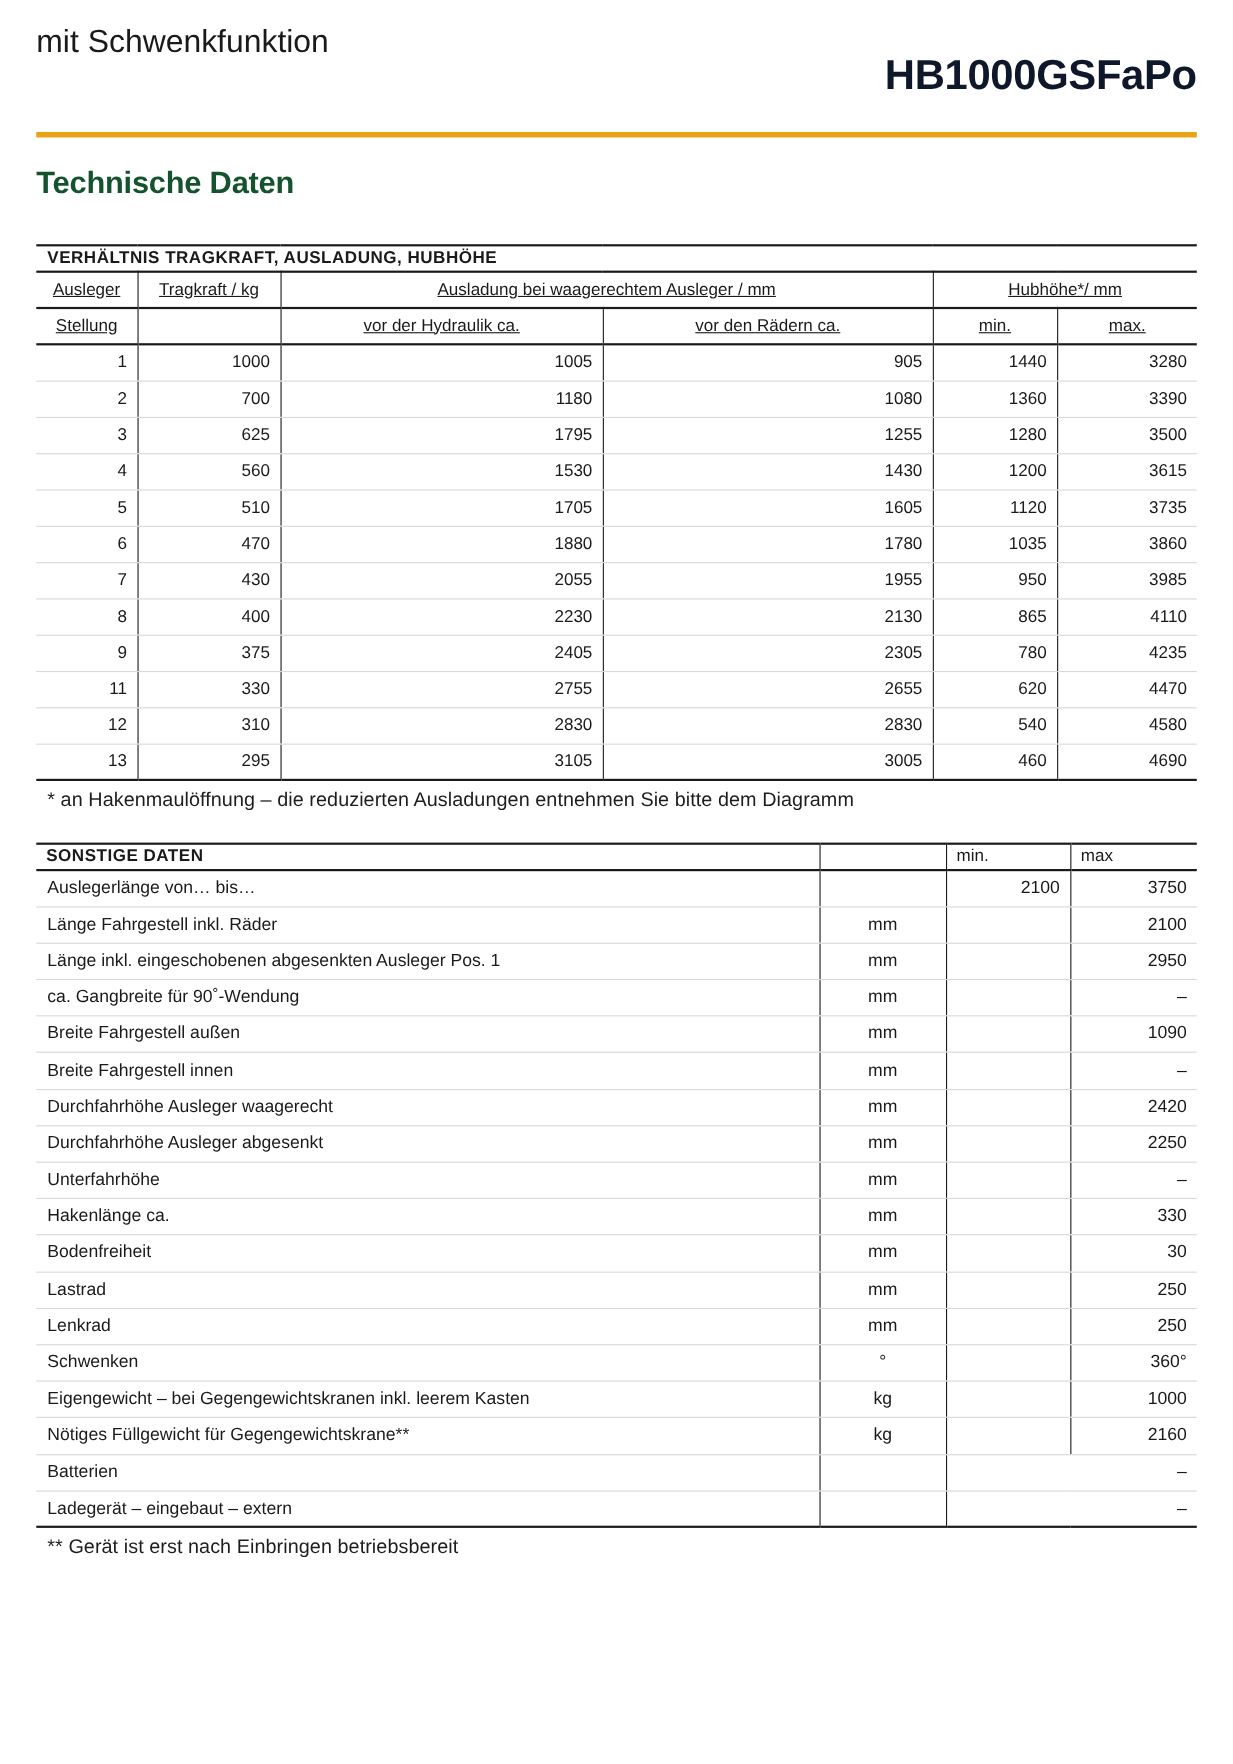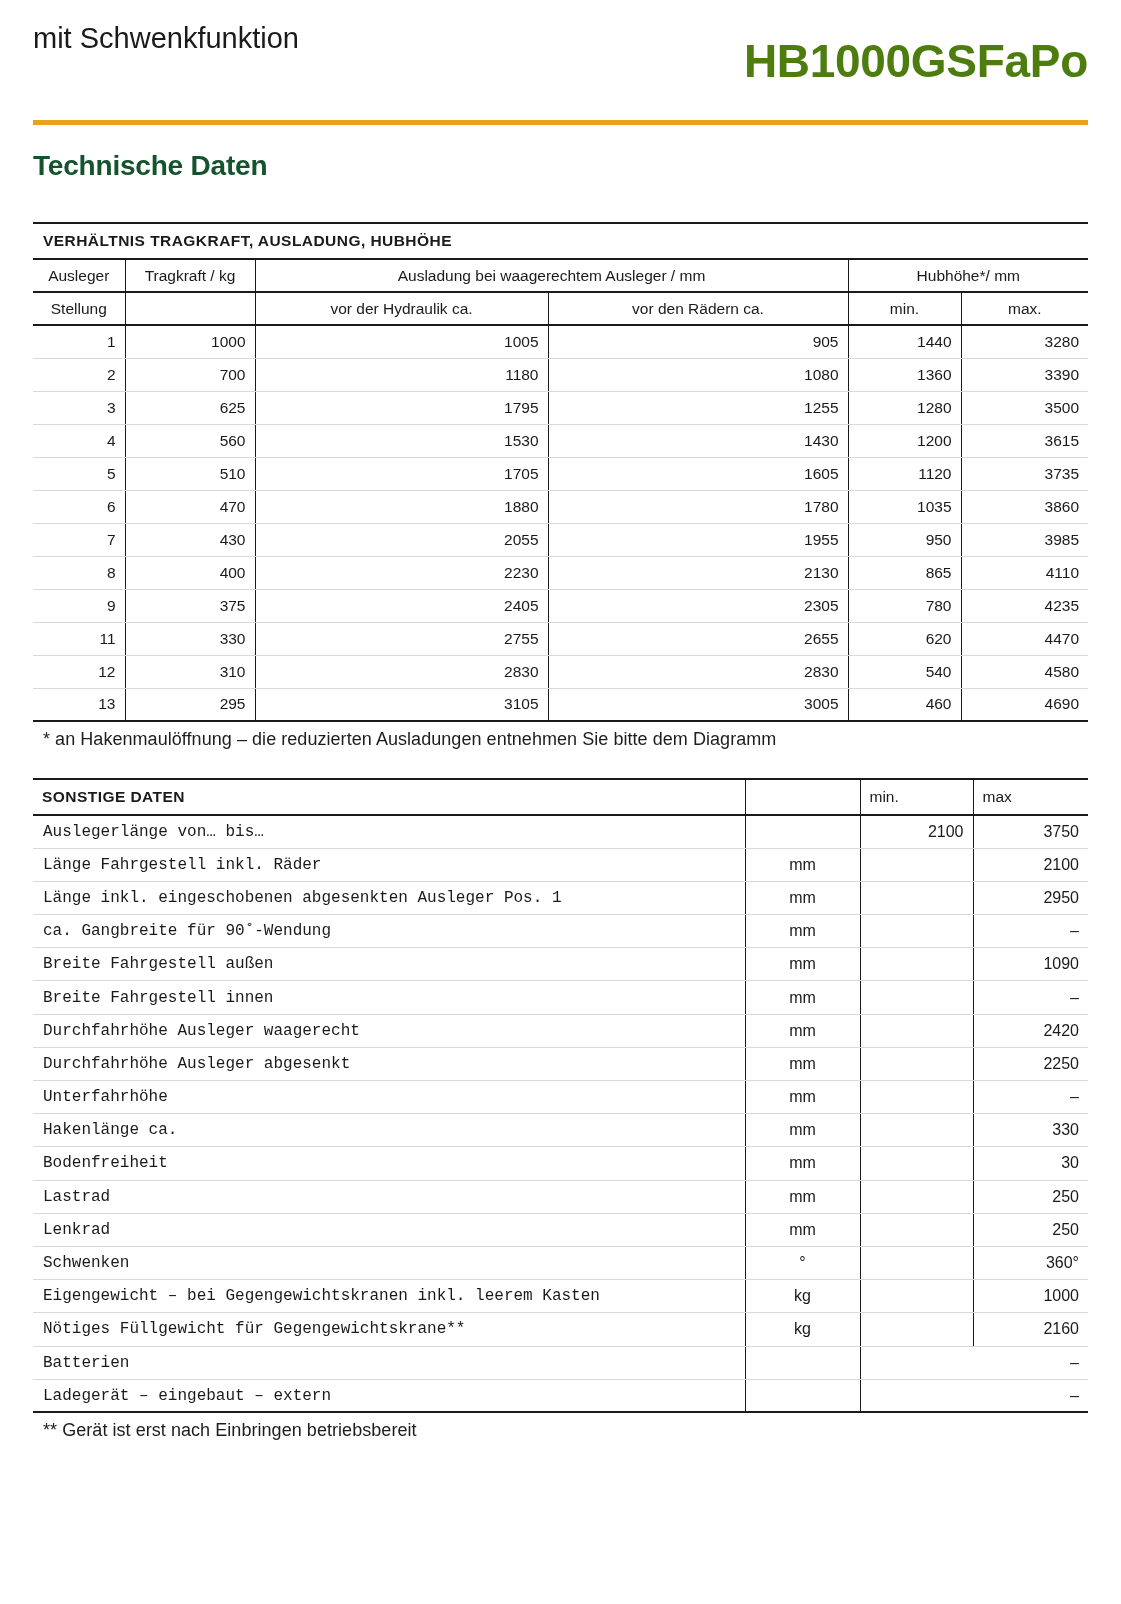--- a/index.html
+++ b/index.html
@@ -45,25 +45,25 @@
   .mast-sub {
     font-size: 29px;
     font-weight: normal;
     color: #1a1a1a;
     line-height: 1.25;
     margin-top: 6px;
   }
   .mast-model {
     position: absolute;
     right: 0;
-    top: 38px;
-    font-size: 46px;
+    top: 50px;
+    font-size: 38px;
     font-weight: bold;
     letter-spacing: -0.3px;
-    color: #4d7c0f;
+    color: #0f172a;
     line-height: 1;
   }
   .mast-rule {
     position: absolute;
     left: 0;
     right: 0;
     top: 120px;
     height: 5px;
     background: #e8a317;
   }
@@ -98,25 +98,25 @@
   .rule-top td { border-top: 2.5px solid #1a1a1a; }
   .rule-strong td { border-bottom: 2.5px solid #1a1a1a; }
   .rule-thin td { border-bottom: 1px solid #d8d8d8; }
 
   .vl { border-left: 1.6px solid #1a1a1a; }
 
   .banner td {
     font-size: 15.5px;
     font-weight: bold;
     letter-spacing: 0.45px;
-    height: 36px;
+    height: 24px;
     padding-left: 10px;
   }
 
-  .hdr td { height: 33px; }
+  .hdr td { height: 33px; text-decoration: underline; }
   .hdr-c { text-align: center; }
   .row td { height: 33px; }
   .num { text-align: right; }
   .ctr { text-align: center; }
   .bold { font-weight: bold; }
 
   .footnote {
     font-size: 18px;
     color: #1d1d1d;
     padding: 7px 0 0 10px;
@@ -125,21 +125,21 @@
 
   
   table.dt2 {
     width: 1055px;
     border-collapse: collapse;
     table-layout: fixed;
     font-size: 16px;
     color: #1a1a1a;
   }
   .dt2 td { padding: 0 9px; vertical-align: middle; }
-  .dt2 .lbl { text-align: left; padding-left: 10px; font-family: Liberation Mono, monospace; }
+  .dt2 .lbl { text-align: left; padding-left: 10px; }
   .dt2 .row td { height: 33.2px; }
 </style>
 </head>
 <body>
 
 <div class="page">
 
   <div class="masthead">
     <div class="mast-left">
       <div class="mast-sub">mit Schwenkfunktion</div>

